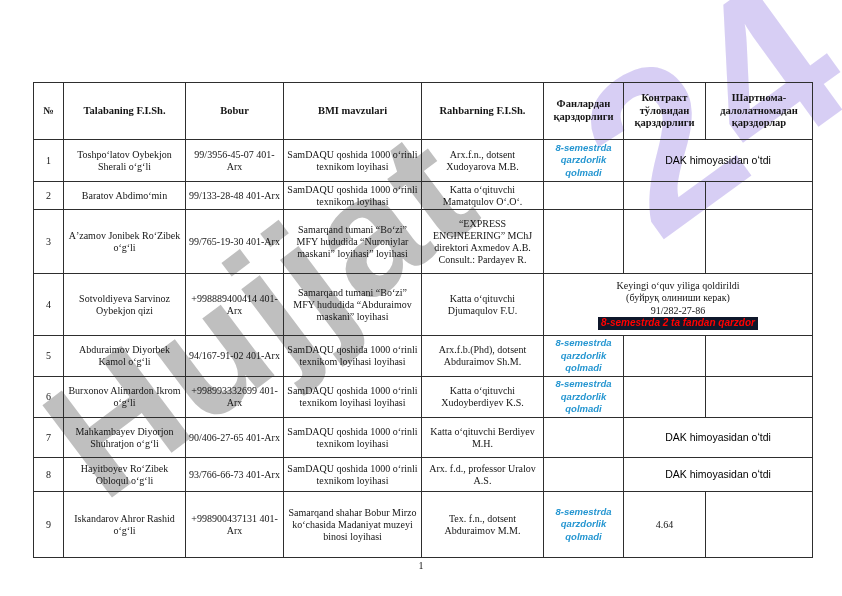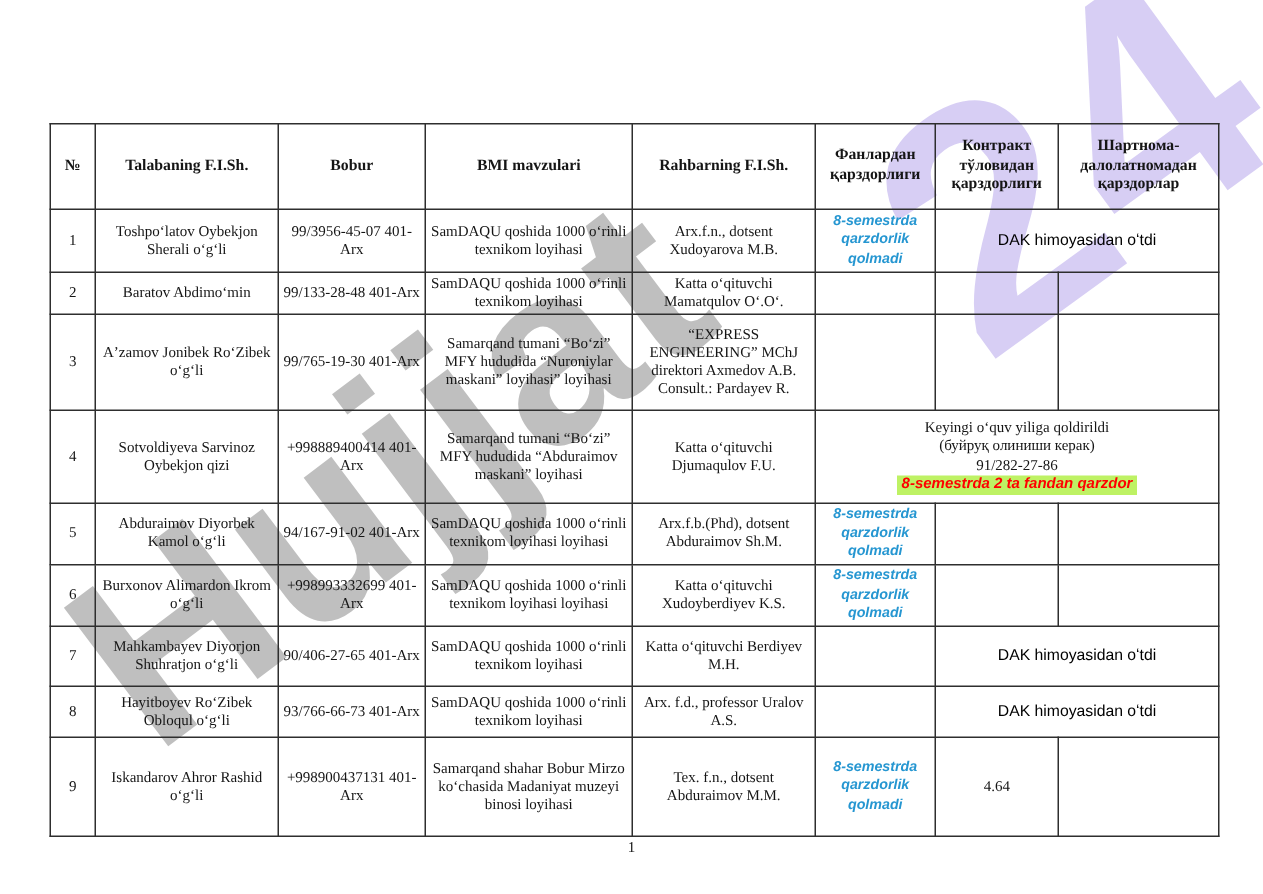--- a/index.html
+++ b/index.html
@@ -45,21 +45,21 @@
   .schedule th{height:54px;font-weight:bold;font-size:10.5px;}
   td.debt{
     font-family:"Liberation Sans",sans-serif;font-style:italic;font-weight:bold;
     color:#2596d1;font-size:9.5px;line-height:1.3;
   }
   td.dak{
     font-family:"Liberation Sans",sans-serif;font-weight:normal;font-size:10.5px;color:#000;
   }
   td.deferred{font-size:10px;line-height:1.25;}
   .highlight{
-    background:#bef264;color:#ff0000;
+    background:#0f172a;color:#ff0000;
     font-family:"Liberation Sans",sans-serif;font-weight:bold;font-style:italic;
     font-size:10px;padding:0 3px;display:inline-block;
   }
   .pageno{
     position:absolute;top:560px;left:0;width:842px;z-index:1;
     text-align:center;font-size:10px;
   }
 </style>
 </head>
 <body>

